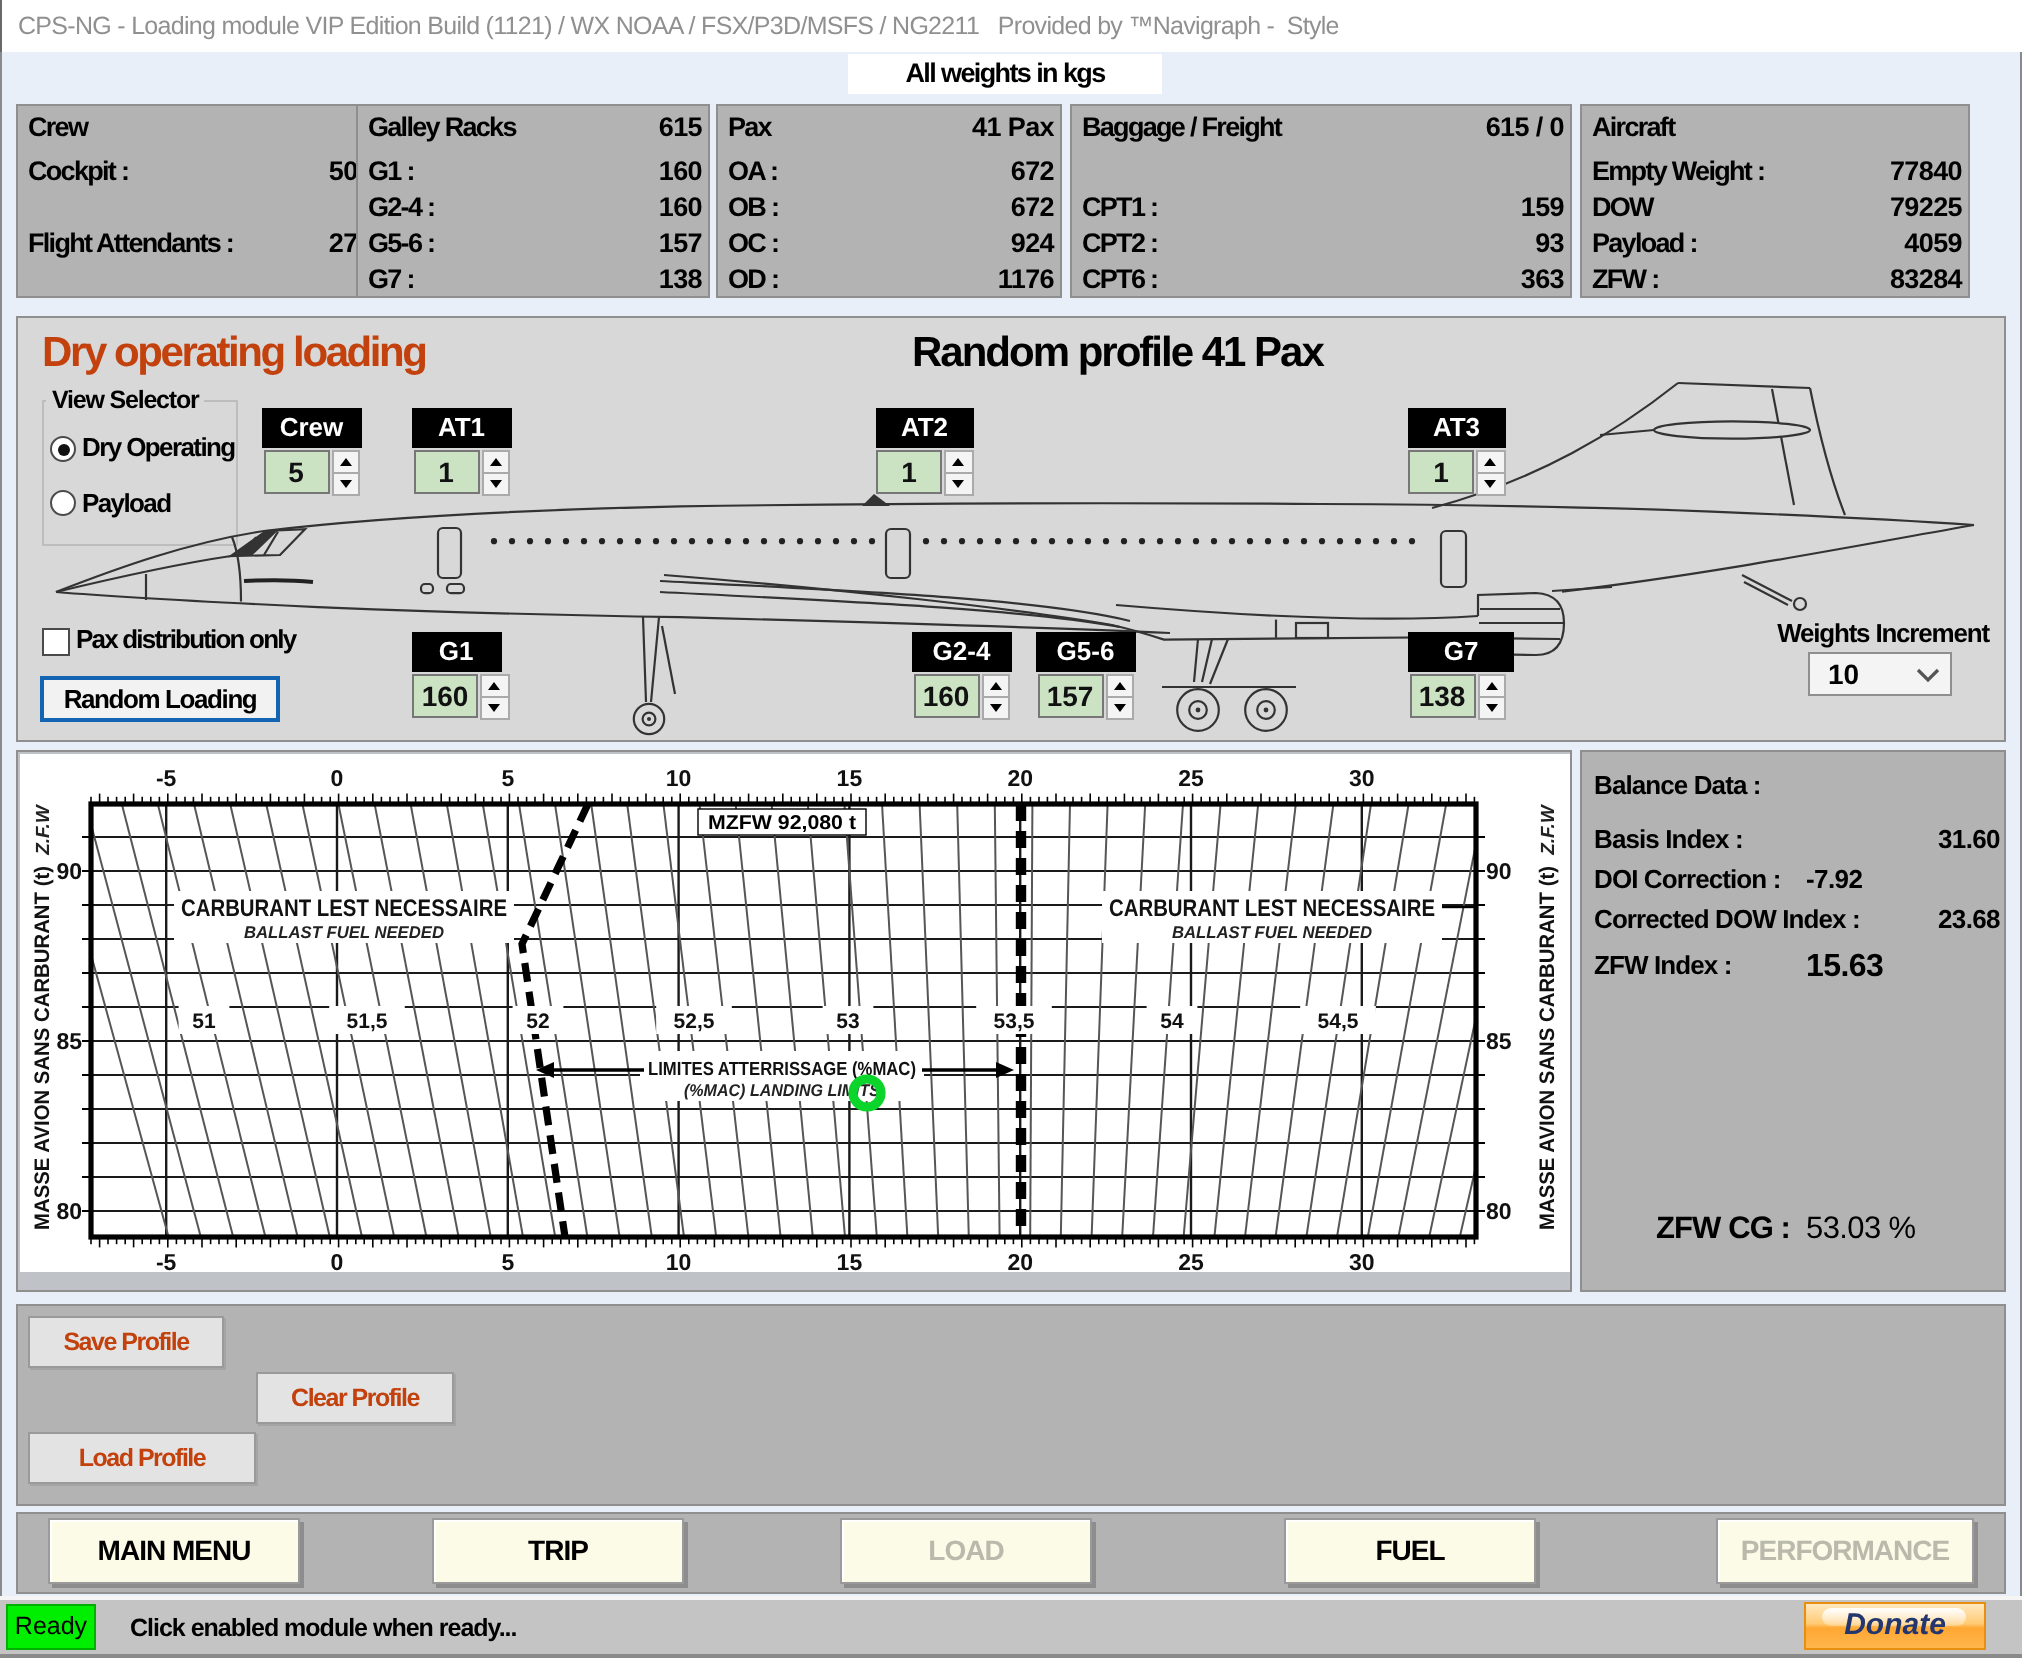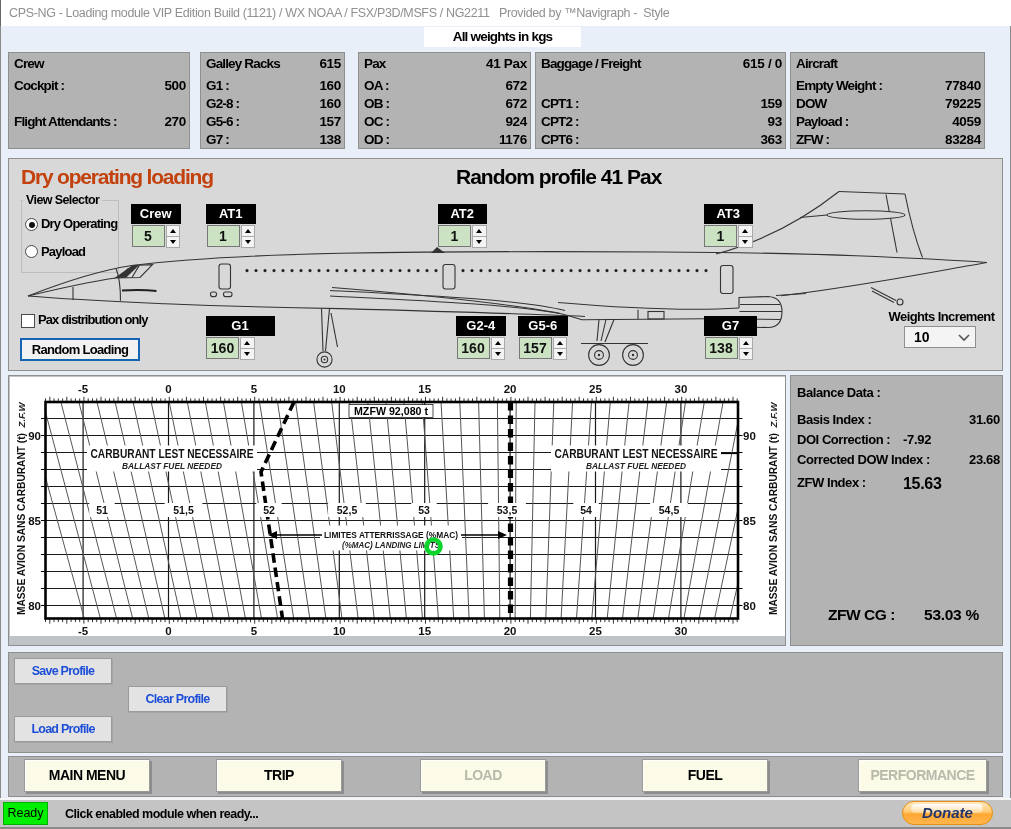--- a/index.html
+++ b/index.html
@@ -19,21 +19,21 @@
 .spin{position:absolute;width:14px;height:23px}
 .sbtn{width:12.5px;height:10px;background:#f4f4f4;border:1px solid #aaa;position:relative;margin-bottom:-1px}
 .tri-u{position:absolute;left:3.2px;top:3px;width:0;height:0;border-left:3.2px solid transparent;
  border-right:3.2px solid transparent;border-bottom:4.5px solid #000}
 .tri-d{position:absolute;left:3.2px;top:3.5px;width:0;height:0;border-left:3.2px solid transparent;
  border-right:3.2px solid transparent;border-top:4.5px solid #000}
 .btn3{position:absolute;background:#fbfbe7;border:1px solid #9a9a9a;box-sizing:border-box;
  font-size:14px;letter-spacing:-0.5px;font-weight:bold;text-align:center;color:#000;
  box-shadow:2px 2px 0 #8d8d8d, inset 1px 1px 0 #fff}
 .pbtn{position:absolute;background:#e3e3e3;border:1px solid #9a9a9a;box-sizing:border-box;
- font-size:12.5px;letter-spacing:-0.75px;font-weight:bold;text-align:center;color:#1d4ed8;box-shadow:1px 1px 0 #a5a5a5}
+ font-size:12.5px;letter-spacing:-0.75px;font-weight:bold;text-align:center;color:#c2410c;box-shadow:1px 1px 0 #a5a5a5}
 </style></head><body>
 
 <div class="titlebar">
     <span>CPS-NG - Loading module VIP Edition Build (1121) / WX NOAA / FSX/P3D/MSFS / NG2211&nbsp;&nbsp;&nbsp;Provided by ™Navigraph -&nbsp;&nbsp;Style</span>
   </div>
 <div class="winedge" style="left:0;top:26px;width:1px;height:803px"></div>
 <div class="winedge" style="left:1010px;top:26px;width:1px;height:803px"></div>
 <div class="winedge" style="left:0;top:827px;width:1011px;height:2px"></div>
 <div class="abs" style="left:424px;top:27px;width:157px;height:20px;background:#fff;font-size:13.5px;letter-spacing:-0.8px;font-weight:bold;text-align:center;line-height:20px">All weights in kgs</div>
 <div class="gpanel" style="left:8px;top:52px;width:182px;height:97px">
@@ -43,31 +43,31 @@
     </div>
     <div class="prow" style="top:32.5px">
       <span class="pl">Cockpit :</span>
       <span class="pv">500</span>
     </div>
     <div class="prow" style="top:68.5px">
       <span class="pl">Flight Attendants :</span>
       <span class="pv">270</span>
     </div>
   </div>
-<div class="gpanel" style="left:200px;top:52px;width:145px;height:97px">
+<div class="gpanel" style="left:178px;top:52px;width:177px;height:97px">
     <div class="prow" style="top:11px">
       <span class="pl">Galley Racks</span>
       <span class="pv">615</span>
     </div>
     <div class="prow" style="top:32.5px">
       <span class="pl">G1 :</span>
       <span class="pv">160</span>
     </div>
     <div class="prow" style="top:50.5px">
-      <span class="pl">G2-8 :</span>
+      <span class="pl">G2-4 :</span>
       <span class="pv">160</span>
     </div>
     <div class="prow" style="top:68.5px">
       <span class="pl">G5-6 :</span>
       <span class="pv">157</span>
     </div>
     <div class="prow" style="top:86.5px">
       <span class="pl">G7 :</span>
       <span class="pv">138</span>
     </div>
@@ -281,21 +281,21 @@
 <div class="blk" style="left:703.5px;top:204px;width:49.5px">AT3</div>
 <div class="val" style="left:704.0px;top:224.5px">1</div>
 <div class="spin" style="left:738.0px;top:224.5px">
     <div class="sbtn">
       <span class="tri-u"></span>
     </div>
     <div class="sbtn">
       <span class="tri-d"></span>
     </div>
   </div>
-<div class="blk" style="left:205.5px;top:316px;width:69px">G1</div>
+<div class="blk" style="left:205.5px;top:316px;width:45px">G1</div>
 <div class="val" style="left:206.0px;top:336.5px">160</div>
 <div class="spin" style="left:240.0px;top:336.5px">
     <div class="sbtn">
       <span class="tri-u"></span>
     </div>
     <div class="sbtn">
       <span class="tri-d"></span>
     </div>
   </div>
 <div class="blk" style="left:456px;top:316px;width:49.5px">G2-4</div>
@@ -834,32 +834,32 @@
 <div class="abs" style="left:797px;top:385px;font-size:13px;letter-spacing:-0.45px;font-weight:bold">Balance Data :</div>
 <div class="abs" style="left:797px;top:412px;font-size:13px;letter-spacing:-0.45px;font-weight:bold">Basis Index :</div>
 <div class="abs" style="left:903px;top:412px;width:97px;font-size:13px;letter-spacing:-0.3px;font-weight:bold;text-align:right">31.60</div>
 <div class="abs" style="left:797px;top:432px;font-size:13px;letter-spacing:-0.45px;font-weight:bold">DOI Correction :</div>
 <div class="abs" style="left:903px;top:432px;width:97px;font-size:13px;letter-spacing:-0.3px;font-weight:bold;text-align:left">-7.92</div>
 <div class="abs" style="left:797px;top:452px;font-size:13px;letter-spacing:-0.45px;font-weight:bold">Corrected DOW Index :</div>
 <div class="abs" style="left:903px;top:452px;width:97px;font-size:13px;letter-spacing:-0.3px;font-weight:bold;text-align:right">23.68</div>
 <div class="abs" style="left:797px;top:475px;font-size:13px;letter-spacing:-0.45px;font-weight:bold">ZFW Index :</div>
 <div class="abs" style="left:903px;top:475px;width:97px;font-size:16px;letter-spacing:-0.3px;font-weight:bold;text-align:left">15.63</div>
 <div class="abs" style="left:828px;top:606px;font-size:15.5px;letter-spacing:-0.45px;font-weight:bold">ZFW CG :</div>
-<div class="abs" style="left:903px;top:606px;width:97px;font-size:15.5px;letter-spacing:-0.3px;font-weight:bold;text-align:center">53.03 %</div>
+<div class="abs" style="left:903px;top:606px;width:97px;font-size:15.5px;letter-spacing:-0.3px;font-weight:normal;text-align:left">53.03 %</div>
 <div class="gpanel" style="left:8px;top:652px;width:995px;height:101px"></div>
 <div class="pbtn" style="left:14px;top:658px;width:98px;height:26px;line-height:24px">Save Profile</div>
 <div class="pbtn" style="left:128px;top:686px;width:99px;height:26px;line-height:24px">Clear Profile</div>
-<div class="pbtn" style="left:14px;top:716px;width:98px;height:26px;line-height:24px">Load Profile</div>
+<div class="pbtn" style="left:14px;top:716px;width:114px;height:26px;line-height:24px">Load Profile</div>
 <div class="gpanel" style="left:8px;top:756px;width:995px;height:41px"></div>
 <div class="btn3" style="left:24px;top:759px;width:126px;height:33px;line-height:31px">MAIN MENU</div>
 <div class="btn3" style="left:216px;top:759px;width:126px;height:33px;line-height:31px">TRIP</div>
 <div class="btn3" style="left:420px;top:759px;width:126px;height:33px;line-height:31px;color:#b9b9ac">LOAD</div>
 <div class="btn3" style="left:642px;top:759px;width:126px;height:33px;line-height:31px">FUEL</div>
 <div class="btn3" style="left:858px;top:759px;width:129px;height:33px;line-height:31px;color:#b9b9ac">PERFORMANCE</div>
 <div class="abs" style="left:0;top:798px;width:1011px;height:2px;background:#f5f5f5"></div>
 <div class="abs" style="left:0;top:800px;width:1011px;height:27px;background:#c4c4c4"></div>
 <div class="abs" style="left:3px;top:802px;width:45px;height:23px;background:#00ef00;border:1px solid #00b000;box-sizing:border-box;font-size:12.5px;text-align:center;line-height:21px">Ready</div>
 <div class="abs" style="left:65px;top:807px;font-size:12.5px;letter-spacing:-0.5px;font-weight:bold">Click enabled module when ready...</div>
-<div class="abs" style="left:902px;top:801px;width:91px;height:24px;border-radius:12px;
+<div class="abs" style="left:902px;top:801px;width:91px;height:24px;border-radius:0;
  background:linear-gradient(#ffe9c2 0%,#ffca73 45%,#ffa733 55%,#ffb64d 100%);
  border:1.5px solid #e78f0e;box-sizing:border-box">
  <div style="position:absolute;left:8px;top:1.5px;width:72px;height:9px;border-radius:8px;background:linear-gradient(rgba(255,255,255,.95),rgba(255,255,255,.25))"></div>
  <span style="position:absolute;left:0;top:2px;width:100%;text-align:center;font-size:15px;font-weight:bold;font-style:italic;color:#23376e">Donate</span>
   </div>
 </body></html>

